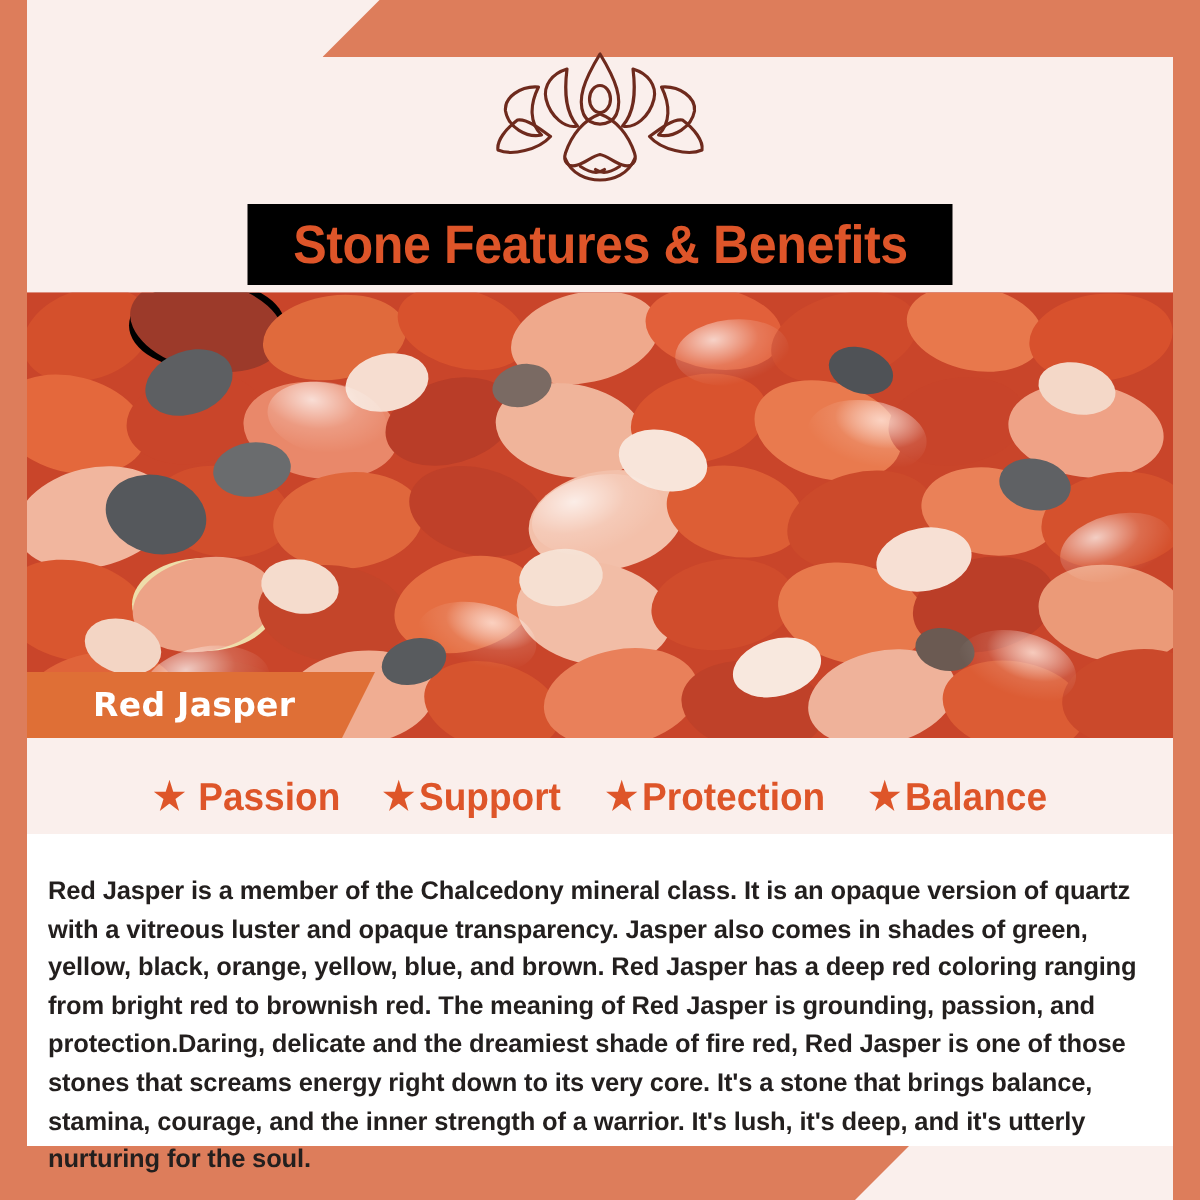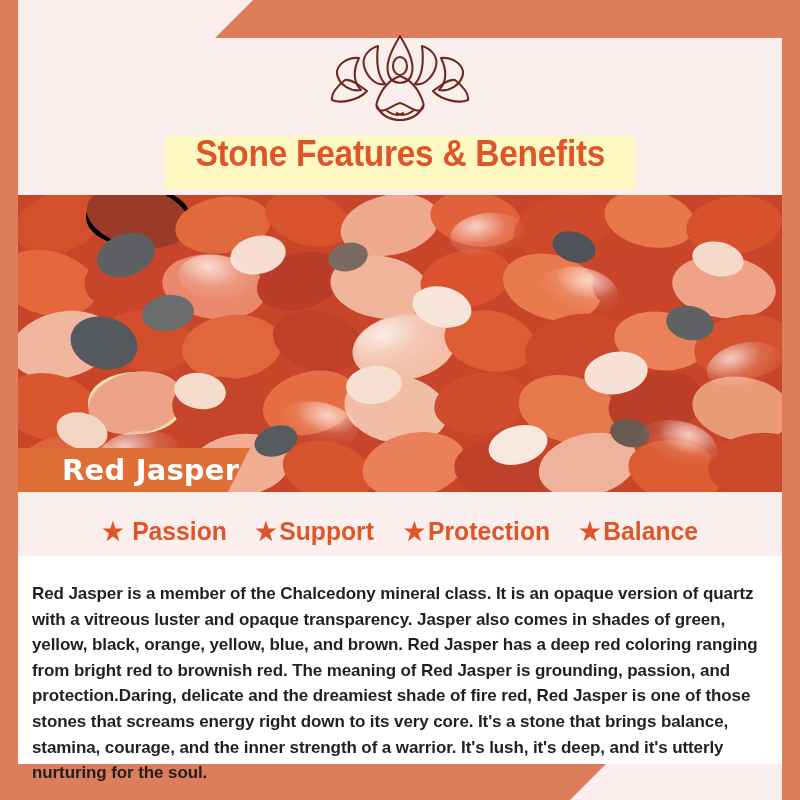--- a/index.html
+++ b/index.html
@@ -47,22 +47,22 @@
   .brand-name{
     margin-top:6px;
     font-family:"Liberation Serif", serif;
     font-size:17.5px;letter-spacing:2.6px;
     color:#2b2320;font-weight:400;
   }
 
   
   .title-box{
     position:absolute;left:165px;top:136px;width:470px;height:54px;
-    background:#fef9c3;
-    display:flex;align-items:flex-start;justify-content:center;
+    background:#000000;
+    display:flex;align-items:center;justify-content:center;
     z-index:5;
   }
   .title-text{
     color:#de5529;
     font-family:"Liberation Sans Narrow","Liberation Sans", sans-serif;
     font-weight:700;
     font-size:36px;
     letter-spacing:-0.3px;
     transform:scaleX(0.93);
     white-space:nowrap;
@@ -82,21 +82,21 @@
     position:absolute;left:18px;top:448px;width:232px;height:44px;
     background:#df6f36;
     clip-path:polygon(0 0, 100% 0, calc(100% - 22px) 100%, 0 100%);
     display:flex;align-items:center;
     z-index:6;
   }
   .ribbon-label{
     color:#ffffff;
     font-family:"DejaVu Sans", sans-serif;
     font-weight:700;
-    font-size:29px;
+    font-size:22px;
     letter-spacing:0.2px;
     padding-left:44px;
     white-space:nowrap;
   }
 
   
   .benefits{
     position:absolute;left:18px;top:516px;width:764px;
     display:flex;align-items:center;justify-content:center;
     gap:22px;z-index:5;

